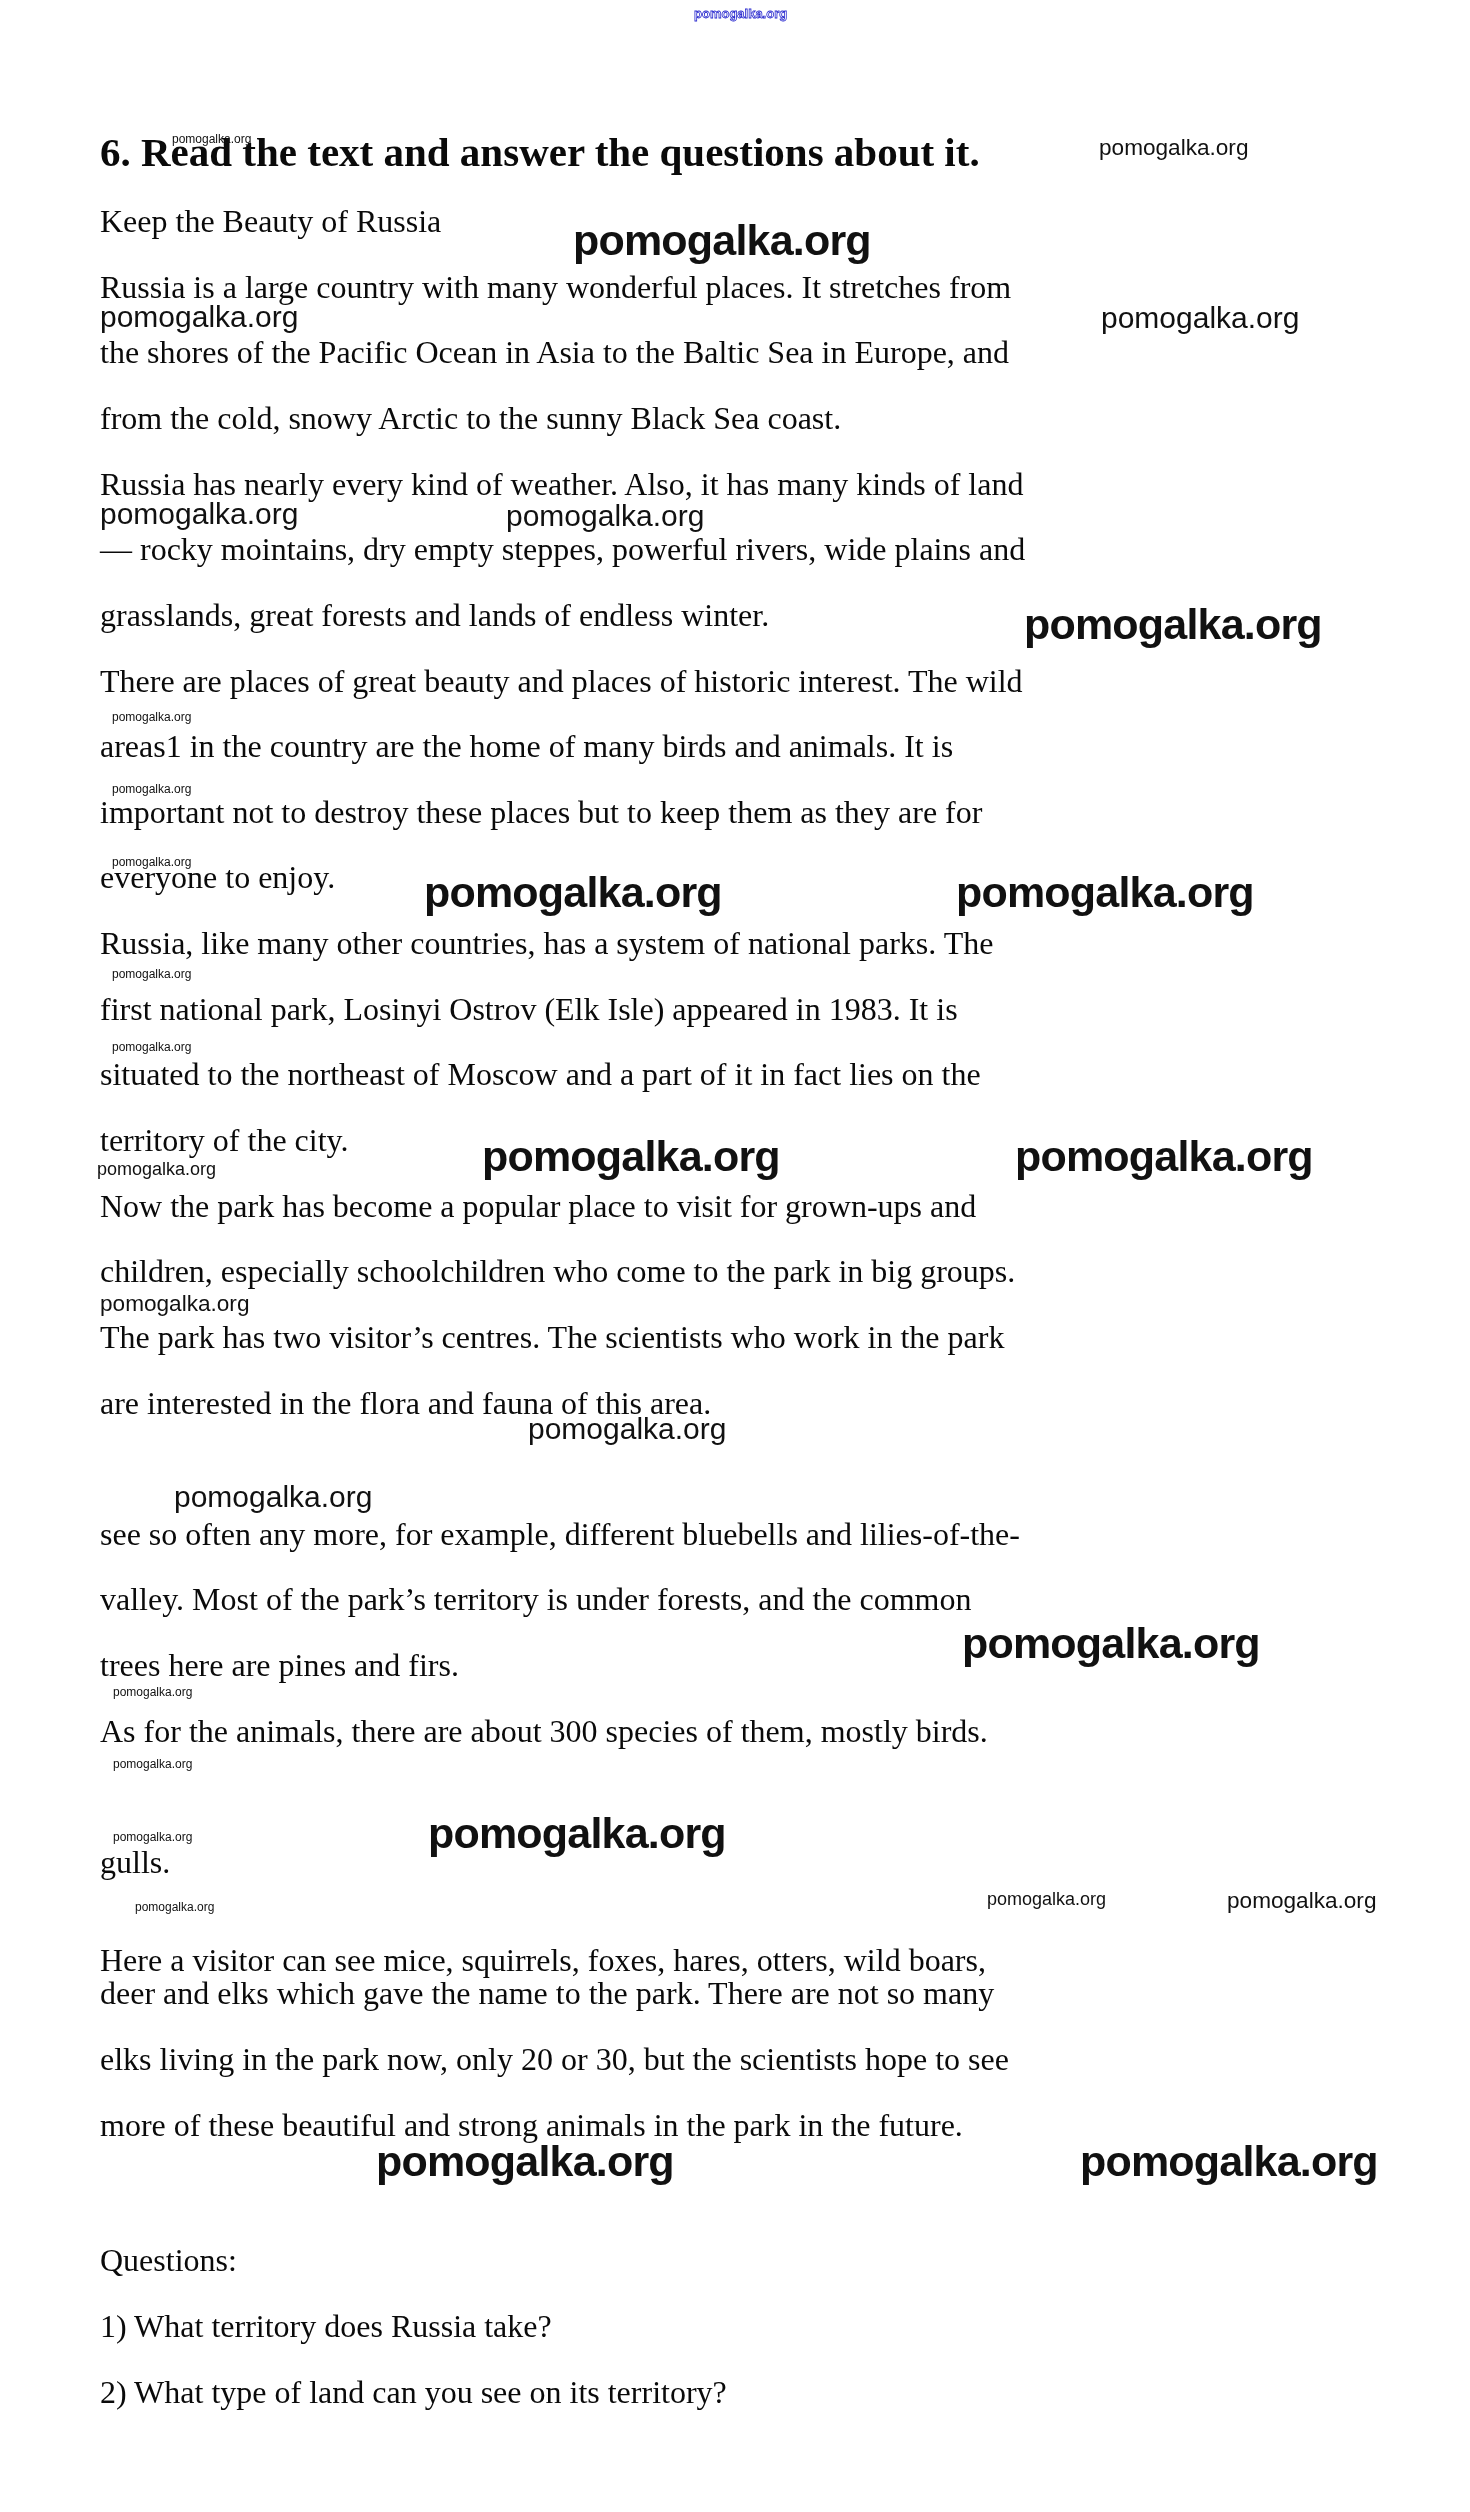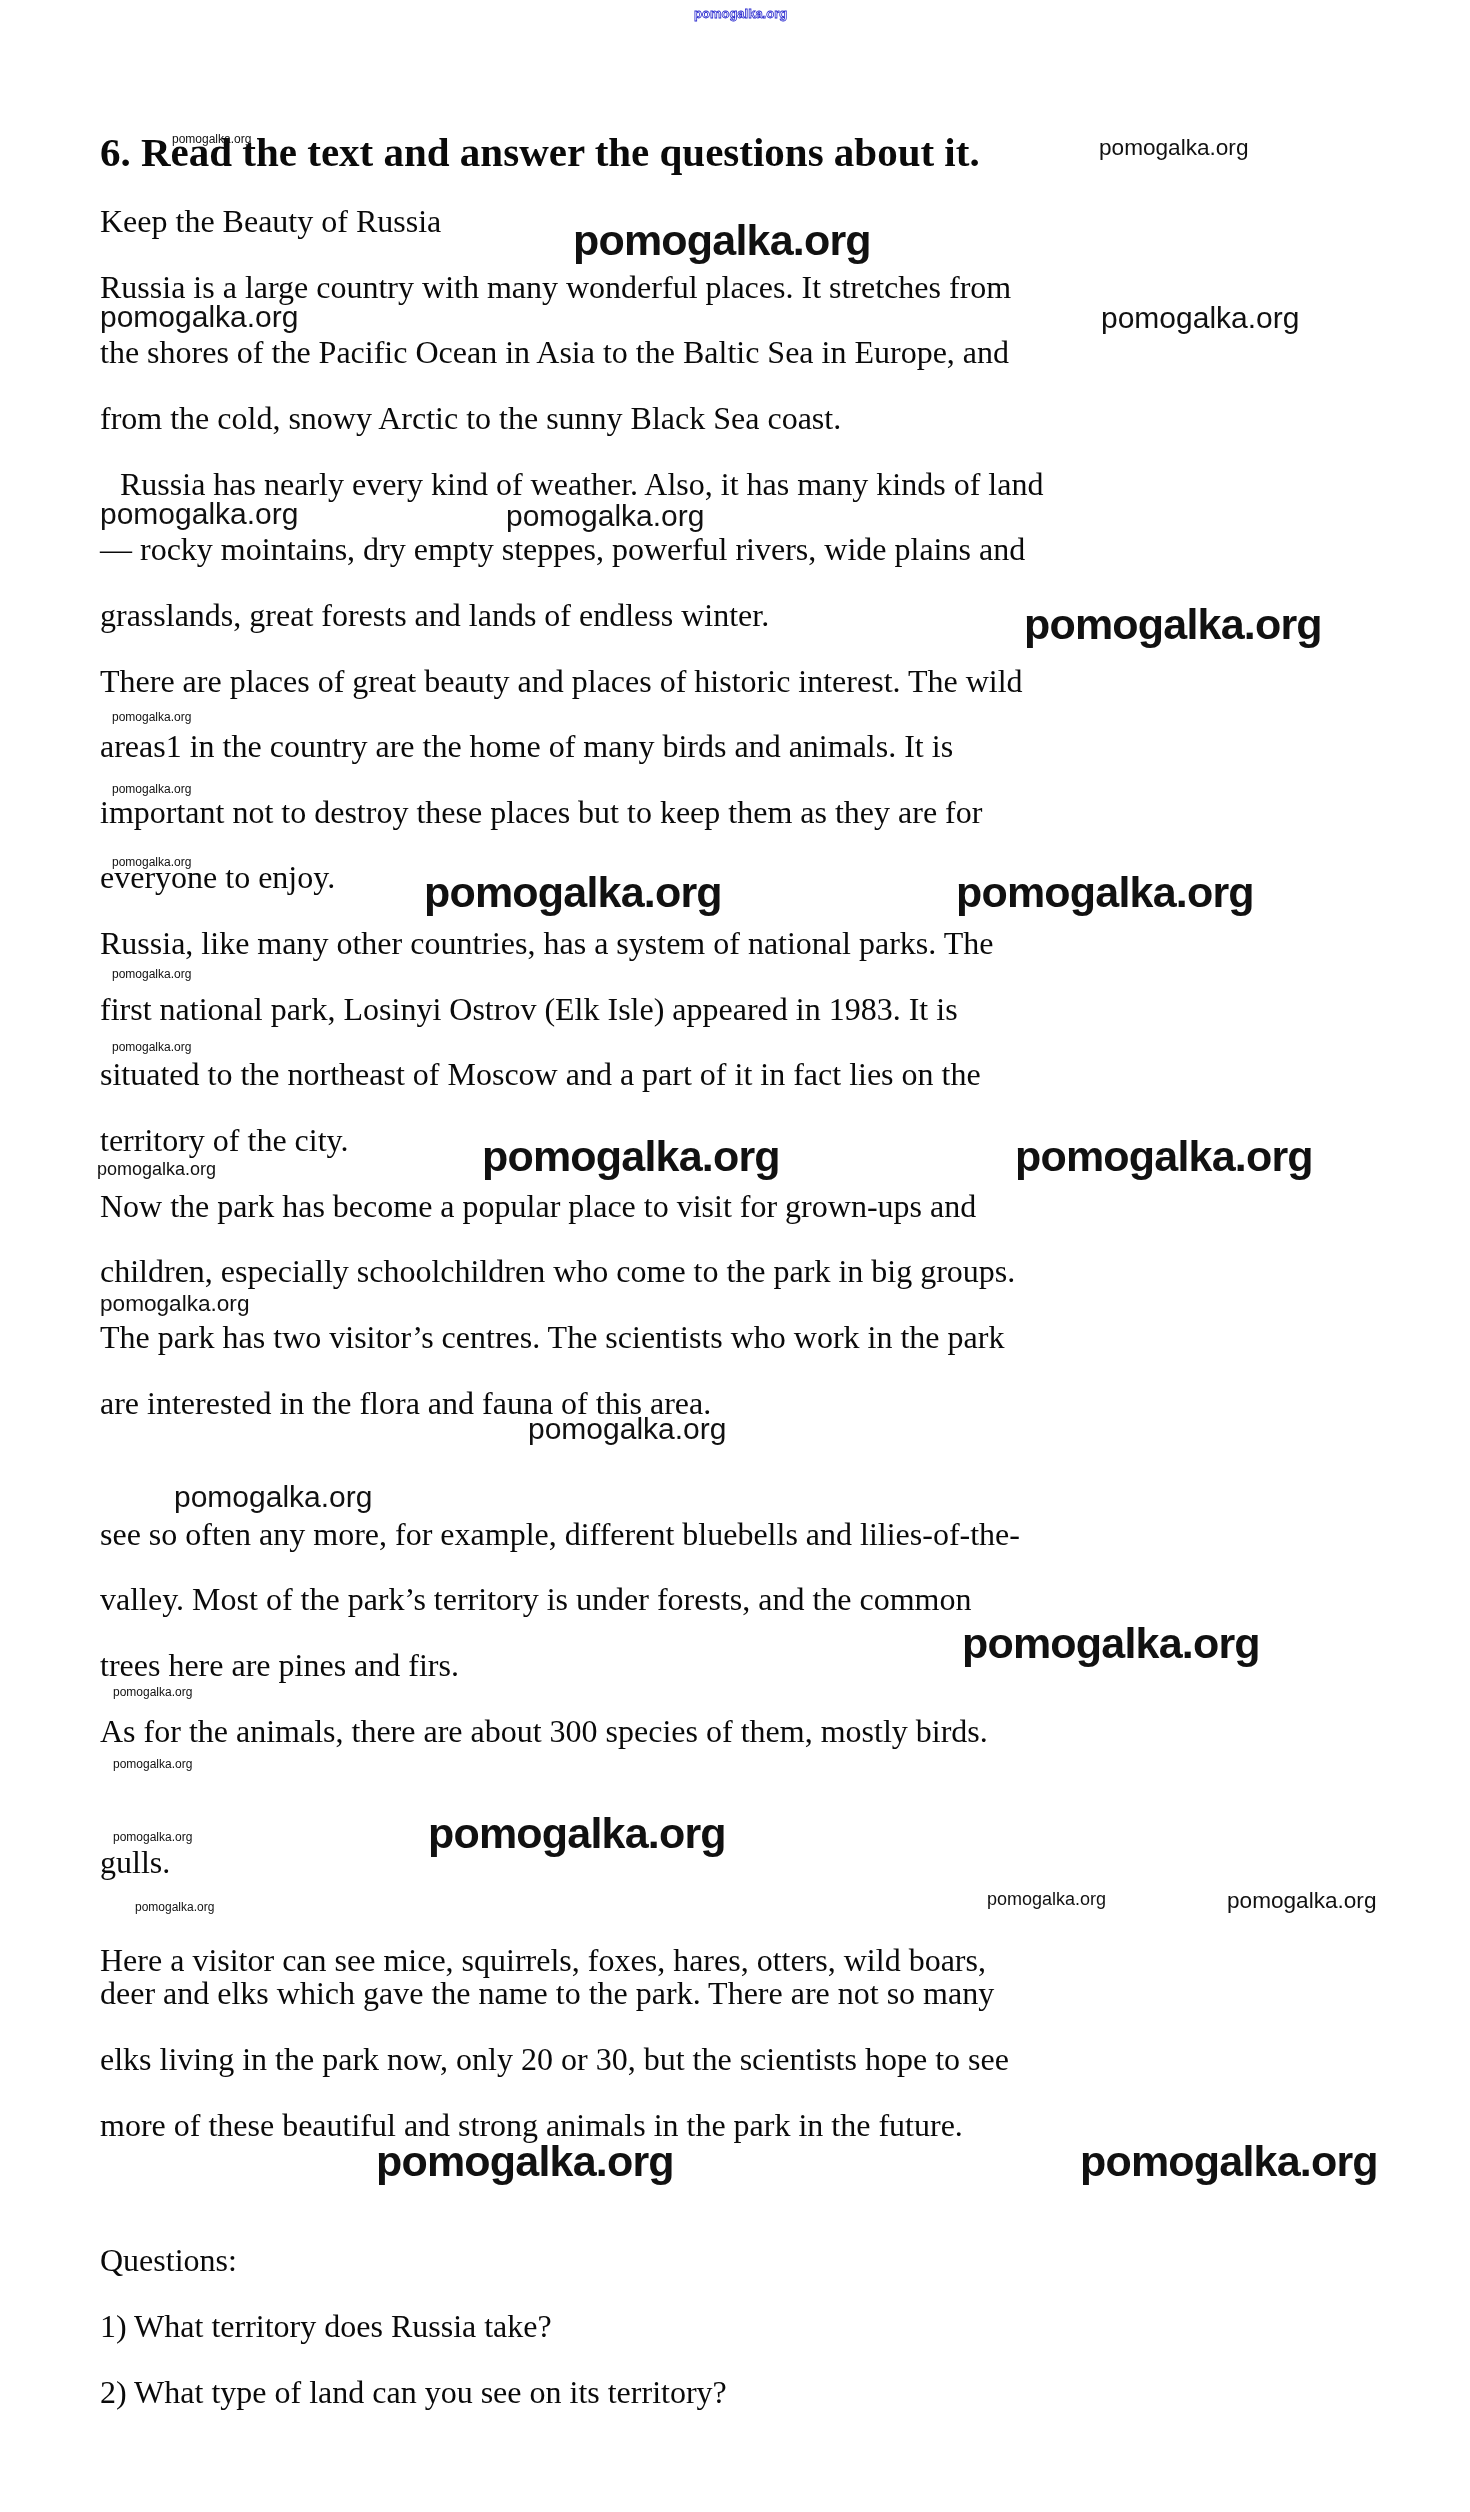--- a/index.html
+++ b/index.html
@@ -34,21 +34,21 @@
 <div class="page">
 
   <div class="wm top" style="top:16.6px;">pomogalka.org</div>
 
   <div class="ln heading" style="top:164px;">6. Read the text and answer the questions about it.</div>
   <div class="ln" style="top:230px;">Keep the Beauty of Russia</div>
 
   <div class="ln" style="top:296px;">Russia is a large country with many wonderful places. It stretches from</div>
   <div class="ln" style="top:361px;">the shores of the Pacific Ocean in Asia to the Baltic Sea in Europe, and</div>
   <div class="ln" style="top:427px;">from the cold, snowy Arctic to the sunny Black Sea coast.</div>
-  <div class="ln" style="top:493px;margin-left:20px;">Russia has nearly every kind of weather. Also, it has many kinds of land</div>
+  <div class="ln" style="top:493px;">Russia has nearly every kind of weather. Also, it has many kinds of land</div>
   <div class="ln" style="top:558px;">— rocky mointains, dry empty steppes, powerful rivers, wide plains and</div>
   <div class="ln" style="top:624px;">grasslands, great forests and lands of endless winter.</div>
   <div class="ln" style="top:690px;">There are places of great beauty and places of historic interest. The wild</div>
   <div class="ln" style="top:755px;">areas1 in the country are the home of many birds and animals. It is</div>
   <div class="ln" style="top:821px;">important not to destroy these places but to keep them as they are for</div>
   <div class="ln" style="top:886px;">everyone to enjoy.</div>
   <div class="ln" style="top:952px;">Russia, like many other countries, has a system of national parks. The</div>
   <div class="ln" style="top:1018px;">first national park, Losinyi Ostrov (Elk Isle) appeared in 1983. It is</div>
   <div class="ln" style="top:1149px;">territory of the city.</div>
   <div class="ln" style="top:1083px;">situated to the northeast of Moscow and a part of it in fact lies on the</div>

